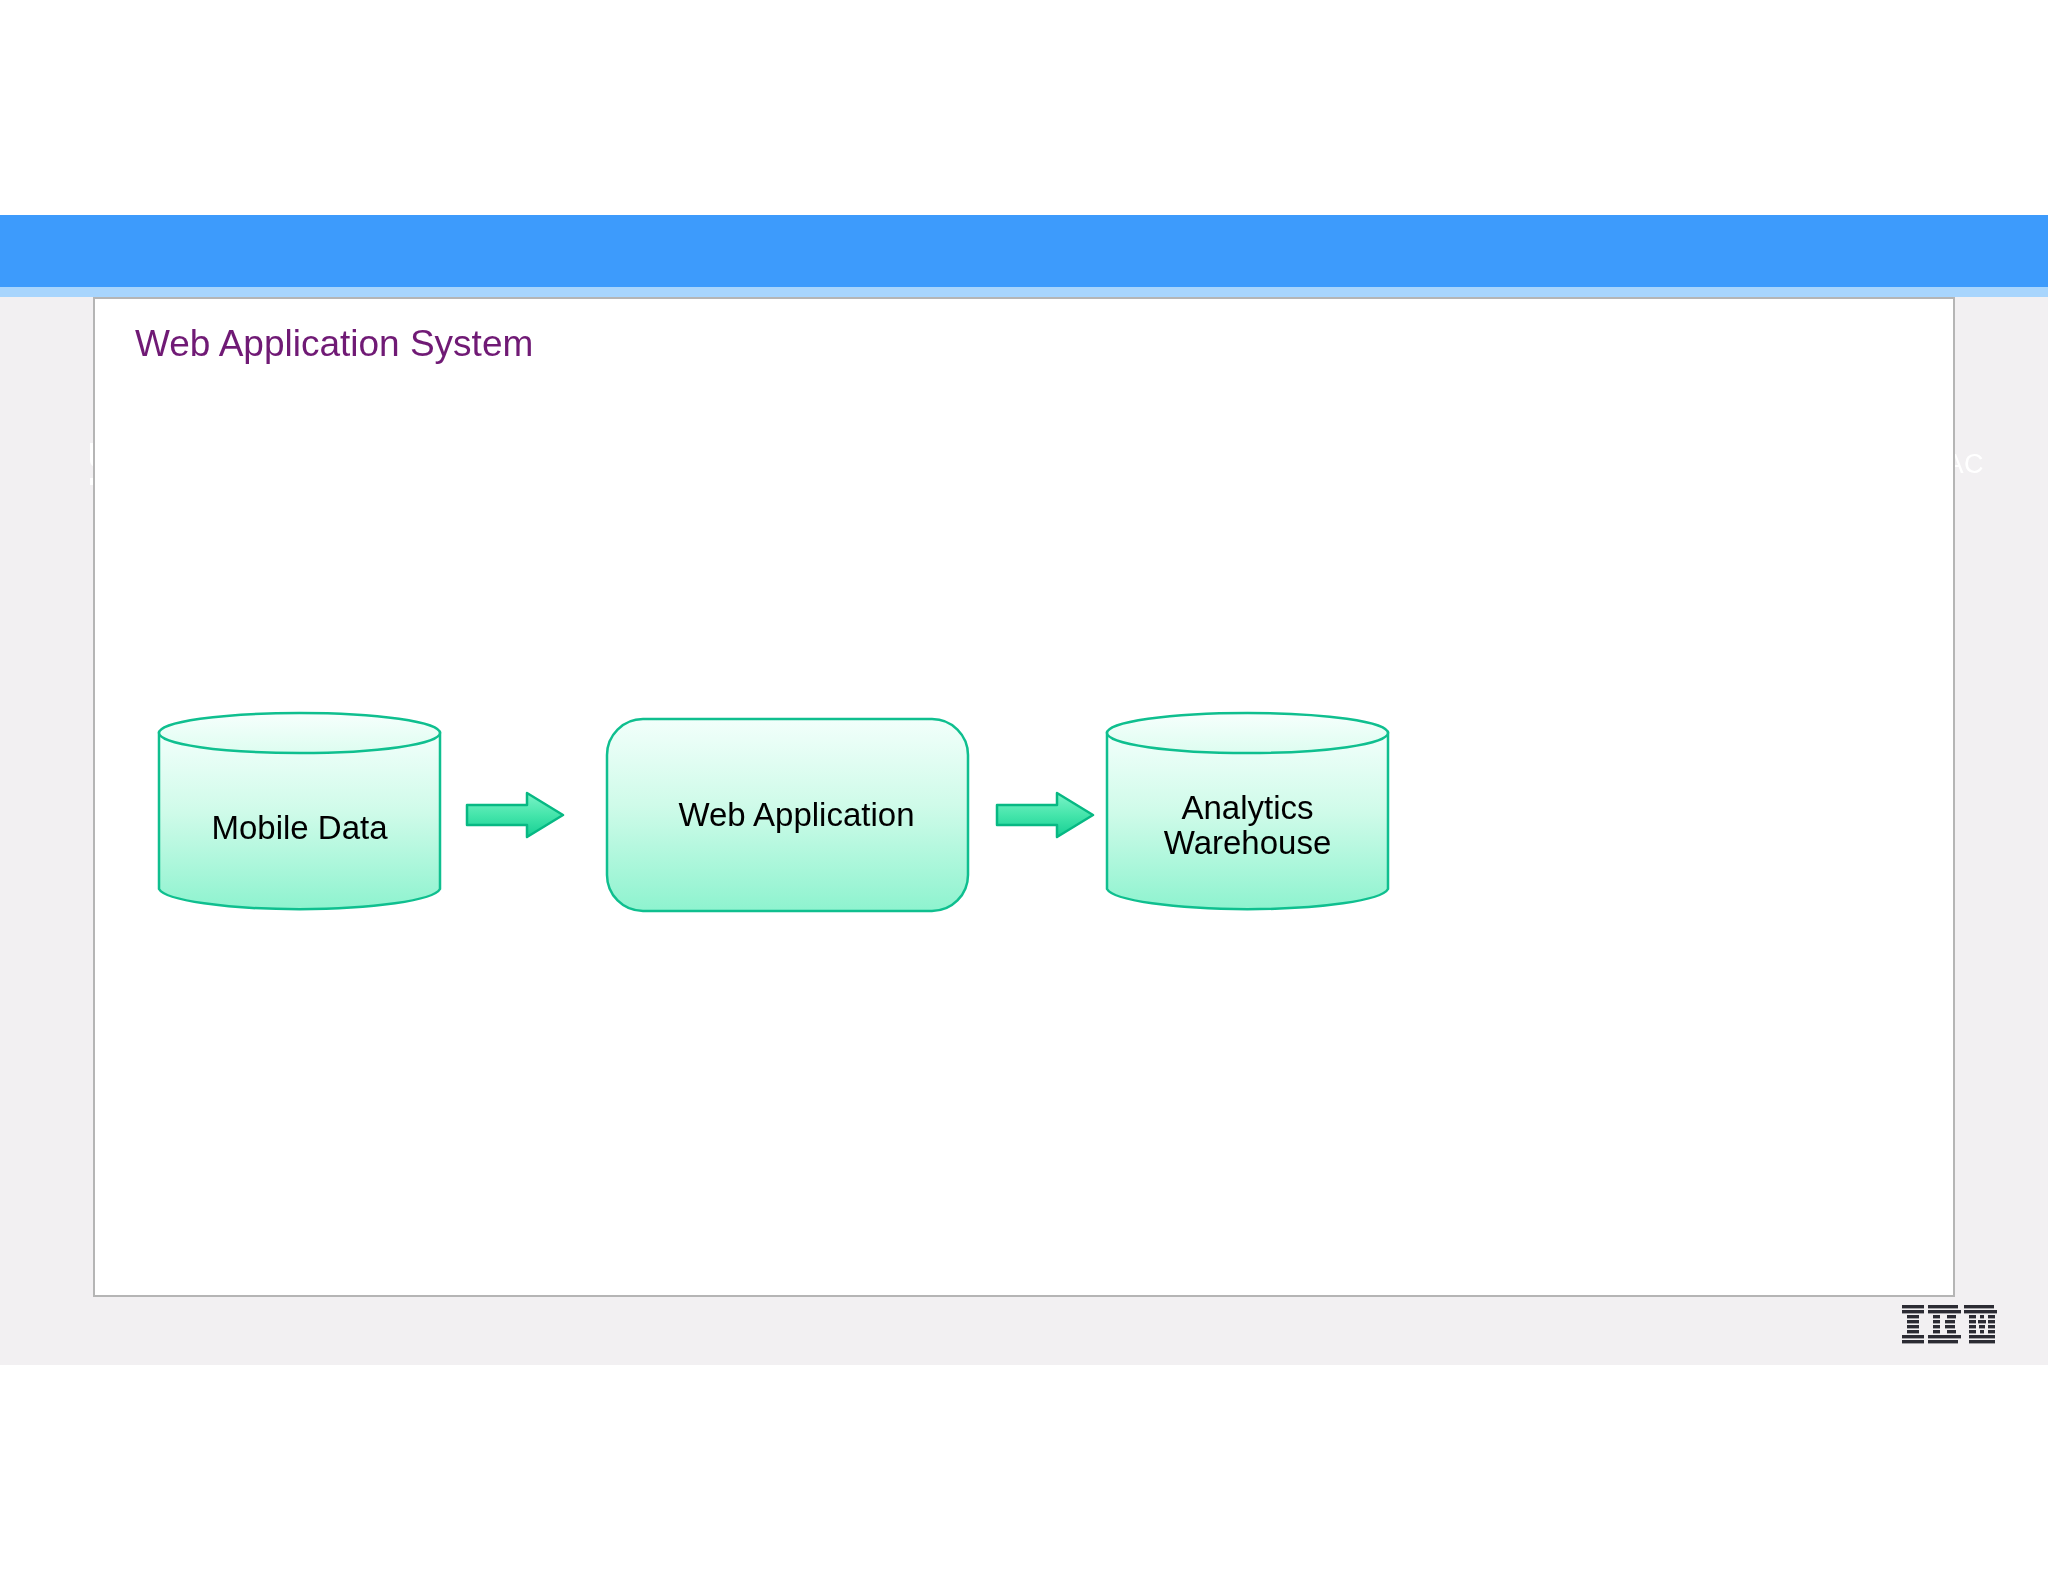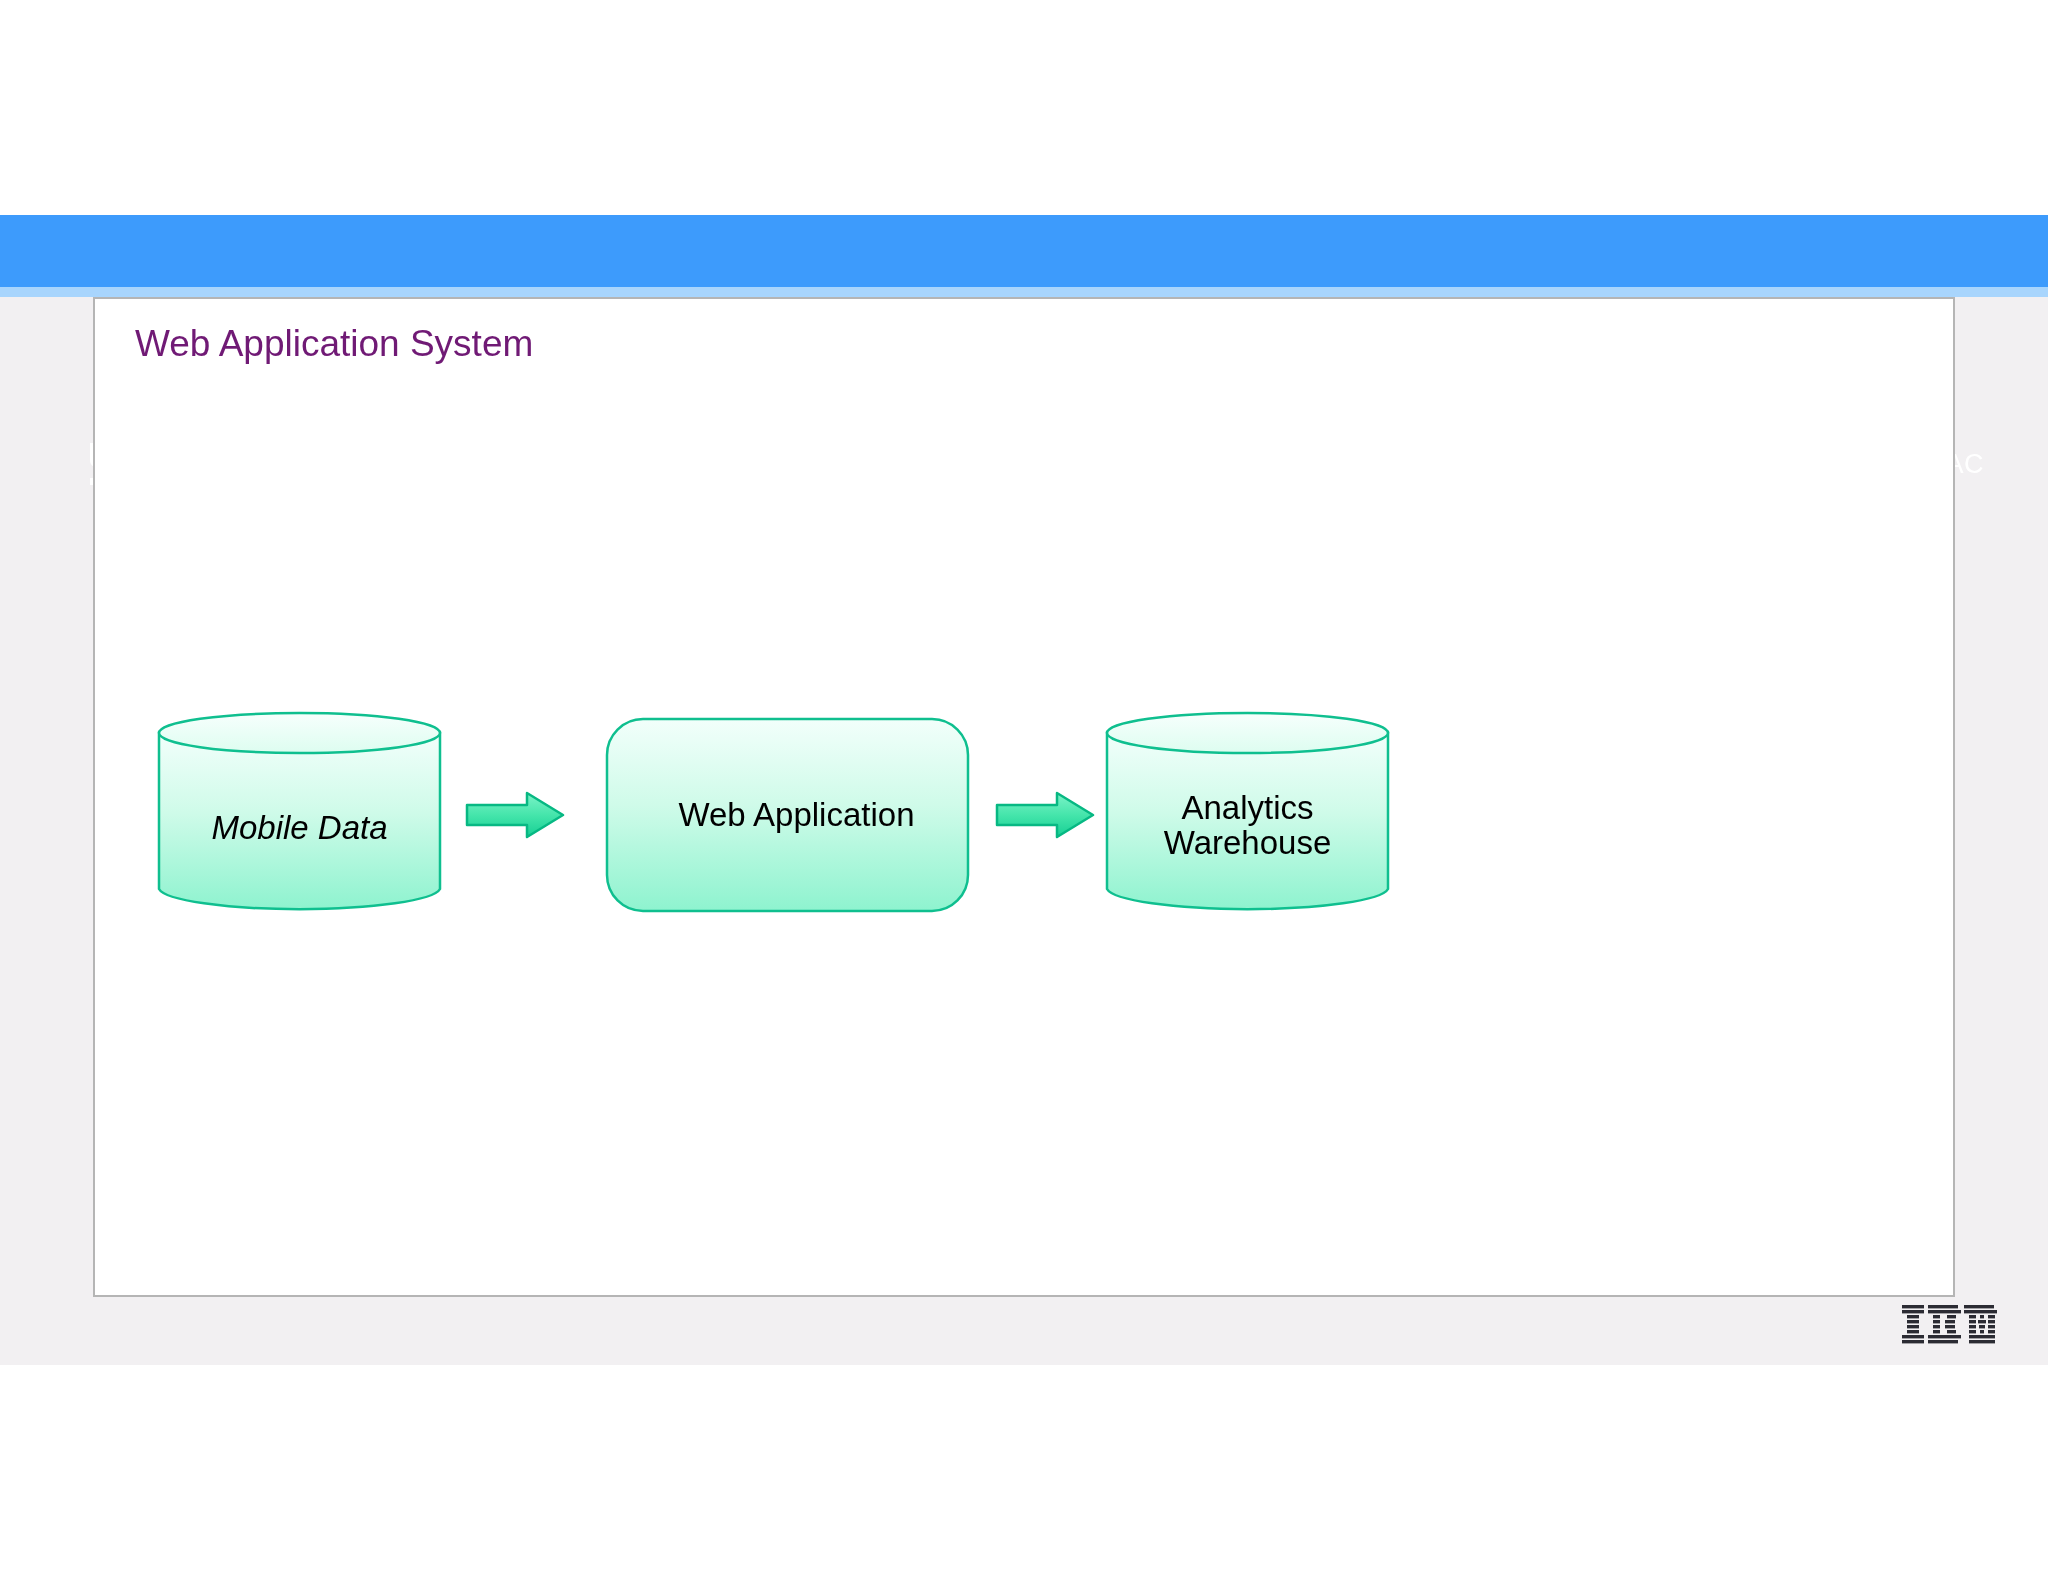--- a/index.html
+++ b/index.html
@@ -128,21 +128,21 @@
     font-family: "Liberation Sans", sans-serif;
   }
   .node-label .line { display: block; white-space: nowrap; }
 
   
   #node-mobile-data  { left: 62px;  top: 412px; width: 285px; height: 200px; }
   #node-web-app      { left: 510px; top: 418px; width: 383px; height: 196px; }
   #node-analytics    { left: 1010px;top: 412px; width: 285px; height: 200px; }
 
   
-  #node-mobile-data .node-label { padding-top: 34px; box-sizing: border-box; font-style: italic; }
+  #node-mobile-data .node-label { padding-top: 34px; box-sizing: border-box; }
   #node-analytics  .node-label  { padding-top: 30px; box-sizing: border-box; }
 
   
   .arrow { position: absolute; }
   #arrow-1 { left: 370px; top: 492px; width: 100px; height: 48px; }
   #arrow-2 { left: 900px; top: 492px; width: 100px; height: 48px; }
   .arrow svg { display: block; }
 
   
   .ibm-logo {

